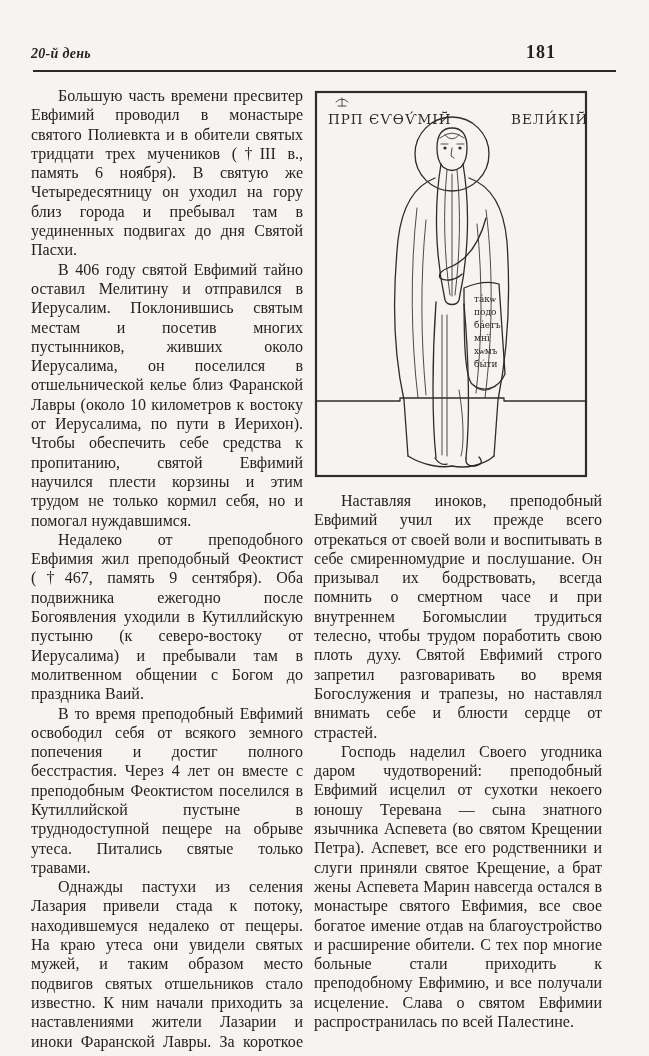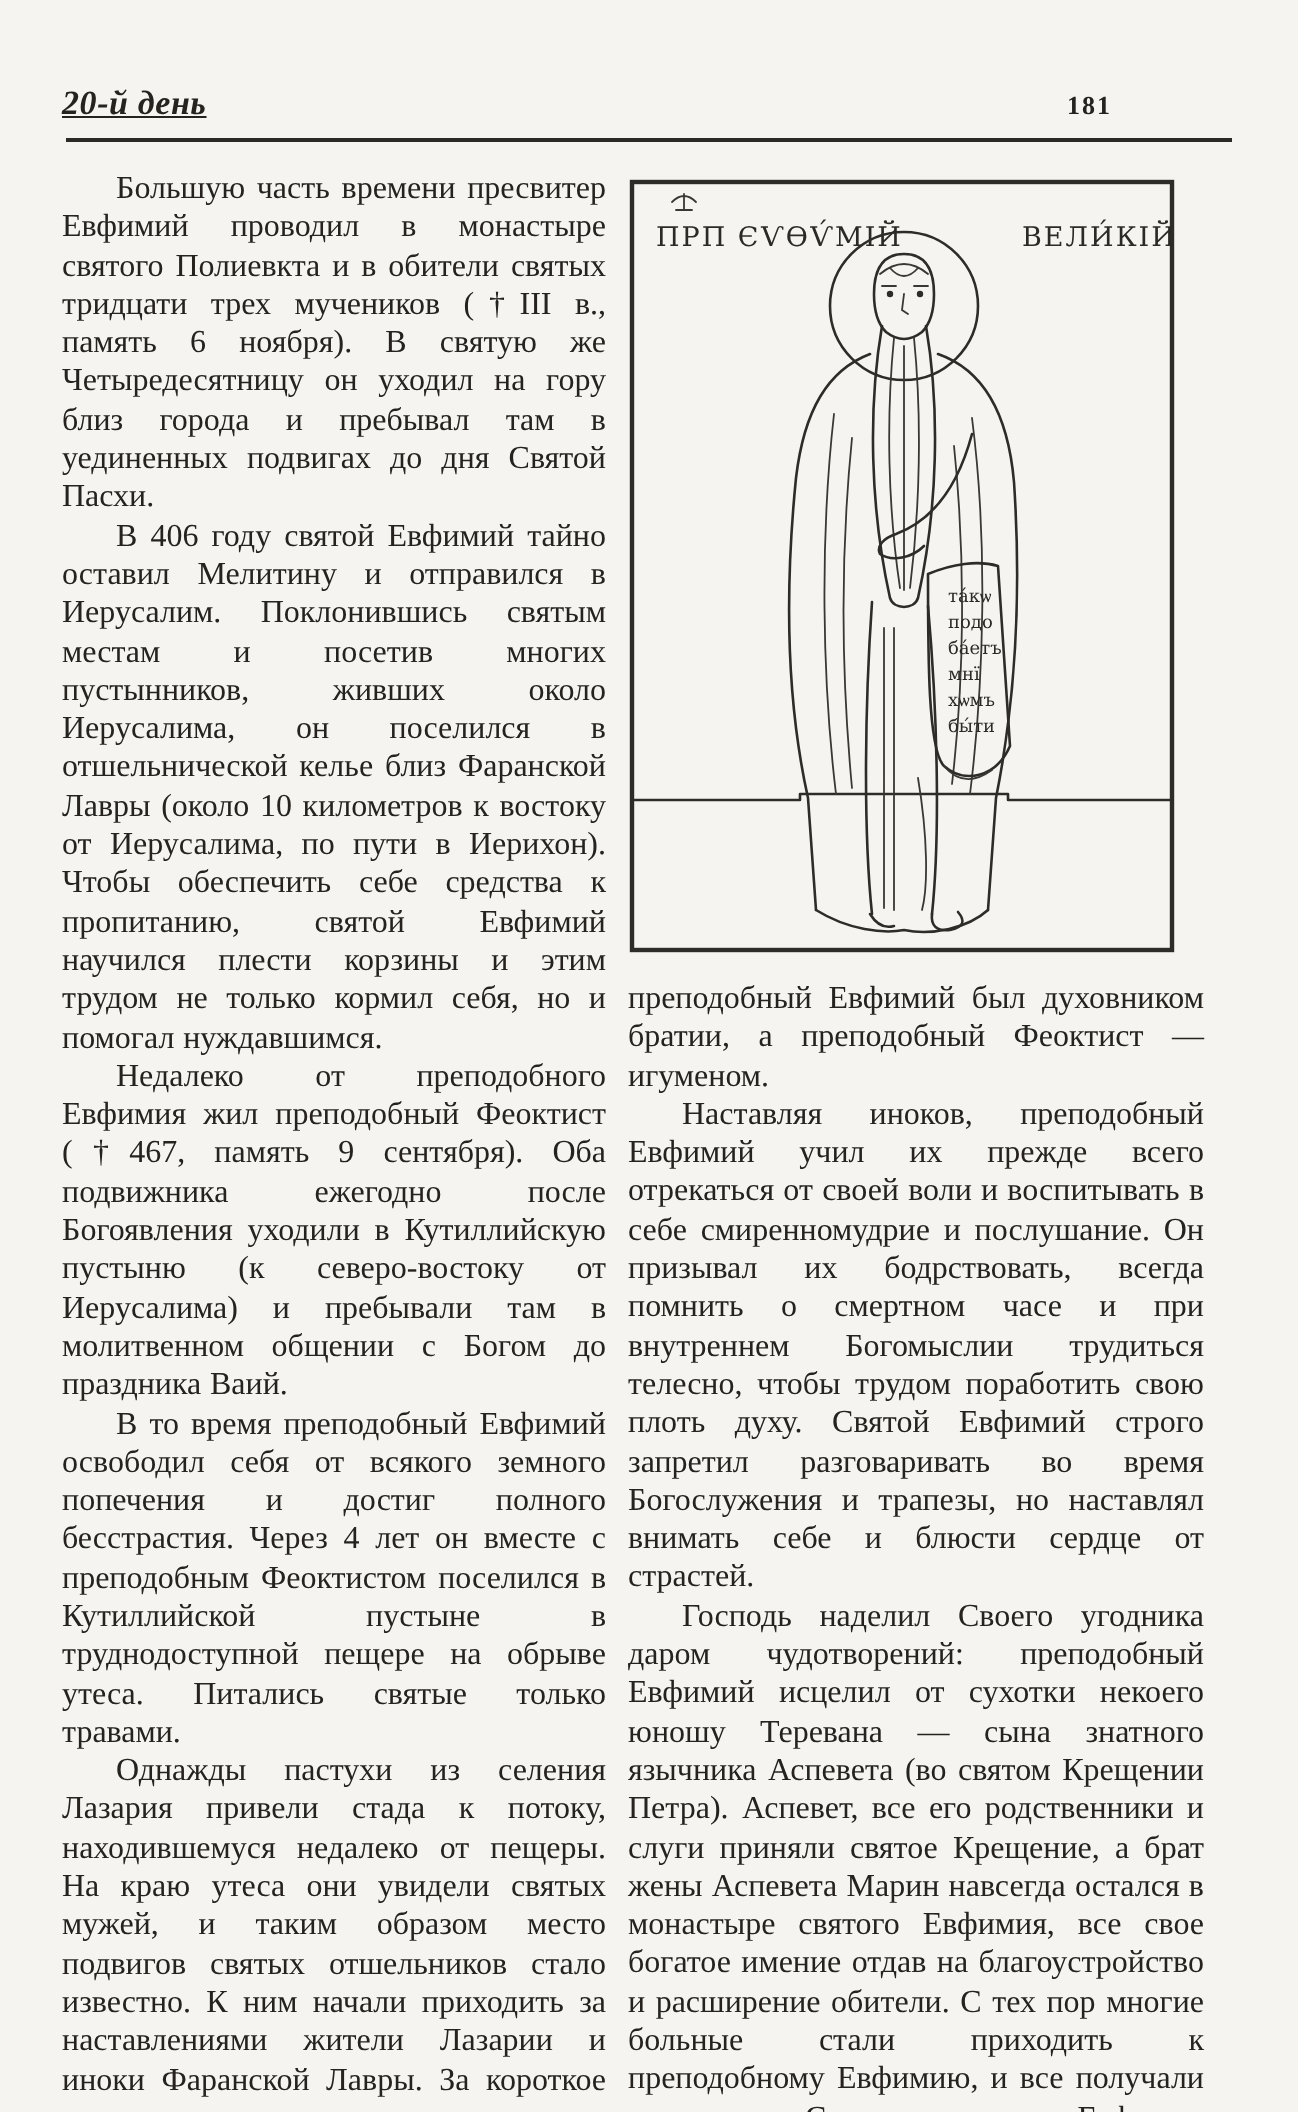--- a/index.html
+++ b/index.html
@@ -7,22 +7,22 @@
     width:649px;height:1056px;
     background:#f5f4f0;
     font-family:"Liberation Serif", serif;
     color:#26231f;
     overflow:hidden;
     position:relative;
   }
   .page{padding:42px 33px 0 31px;}
   
   .hdr{display:flex;justify-content:space-between;align-items:baseline;}
-  .hdr .day{font-weight:bold;font-style:italic;font-size:17px;letter-spacing:.3px;text-decoration:underline;}
-  .hdr .pnum{font-weight:bold;font-size:13px;padding-right:60px;letter-spacing:1px;}
+  .hdr .day{font-weight:bold;font-style:italic;font-size:14px;letter-spacing:.3px;}
+  .hdr .pnum{font-weight:bold;font-size:18px;padding-right:60px;letter-spacing:1px;}
   .rule{border:0;border-top:2px solid #2b2a27;margin:7px 0 14px 2px;width:583px;}
   
   .cols{display:flex;gap:11px;align-items:flex-start;}
   .col-l{width:272px;}
   .col-r{width:288px;}
   p.body{
     margin:0;text-align:justify;
     font-size:16px;line-height:19.3px;
     text-indent:27px;
     word-spacing:.4px;
@@ -103,19 +103,18 @@
           <text class="scrolltxt" x="160" y="277">бы́ти</text>
 
           <path class="ln" d="M122 212 C118 270 118 330 122 368 M150 214 C155 270 156 330 152 368"></path>
           <path class="ln-thin" d="M128 225 V365 M133 225 V366 M145 300 C150 330 150 355 147 366"></path>
 
           <path class="ln" d="M94 366 C110 376 128 378 138 376 C152 379 170 375 180 366"></path>
           <path class="ln" d="M121 368 q5 8 12 6 M152 368 q-1 9 9 8 q10 -2 4 -9"></path>
         </svg>
       </figure>
 
-      <p class="body cont">преподобный Евфимий был духовником братии, а преподобный Феоктист — игуменом.</p>
       <p class="body">Наставляя иноков, преподобный Евфимий учил их прежде всего отрекаться от своей воли и воспитывать в себе смиренномудрие и послушание. Он призывал их бодрствовать, всегда помнить о смертном часе и при внутреннем Богомыслии трудиться телесно, чтобы трудом поработить свою плоть духу. Святой Евфимий строго запретил разговаривать во время Богослужения и трапезы, но наставлял внимать себе и блюсти сердце от страстей.</p>
       <p class="body">Господь наделил Своего угодника даром чудотворений: преподобный Евфимий исцелил от сухотки некоего юношу Теревана — сына знатного язычника Аспевета (во святом Крещении Петра). Аспевет, все его родственники и слуги приняли святое Крещение, а брат жены Аспевета Марин навсегда остался в монастыре святого Евфимия, все свое богатое имение отдав на благоустройство и расширение обители. С тех пор многие больные стали приходить к преподобному Евфимию, и все получали исцеление. Слава о святом Евфимии распространилась по всей Палестине.</p>
     </div>
 
   </div>
 </div>
 
 </body></html>

